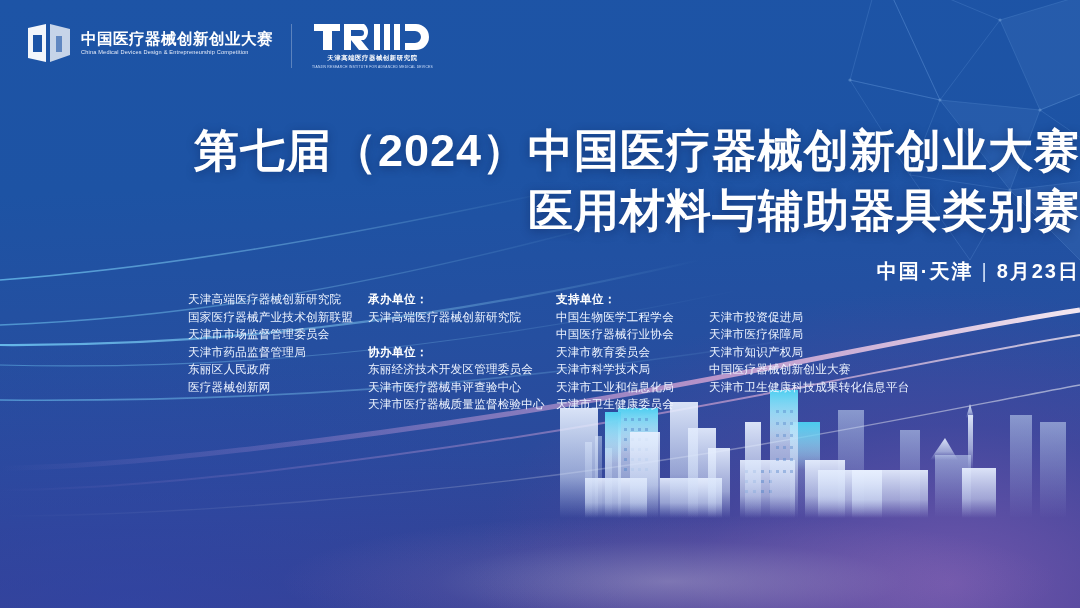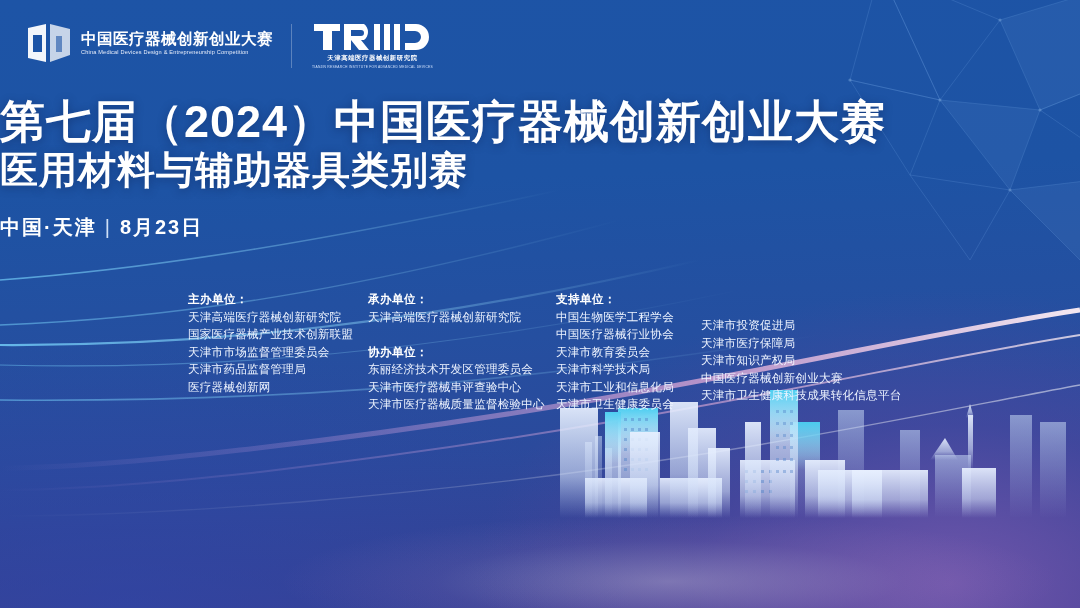--- a/index.html
+++ b/index.html
@@ -39,44 +39,44 @@
     font-size:5.6px;color:#e8eefb;letter-spacing:.18px;white-space:nowrap;
     transform:scaleY(1.05);transform-origin:left top;
   }
   .divider-v{width:1px;height:44px;background:rgba(255,255,255,.28);margin-top:2px;}
   .logo-b{display:flex;flex-direction:column;align-items:center;gap:2px;margin-left:2px;}
   .logo-b-mark{height:30px;}
   .logo-b-cn{font-size:6.4px;color:#ffffff;letter-spacing:.55px;white-space:nowrap;font-weight:bold;}
   .logo-b-en{font-size:3.3px;color:#cfe0fb;letter-spacing:.25px;white-space:nowrap;}
 
   
-  .title-block{position:absolute;left:0;right:0;top:95px;text-align:left;}
+  .title-block{position:absolute;left:0;right:0;top:124px;text-align:right;}
   .title-1,.title-2{
     color:#ffffff;font-weight:bold;letter-spacing:1px;line-height:1.18;
     text-shadow:0 2px 10px rgba(10,30,80,.45);
     font-family:"Liberation Sans","DejaVu Sans",sans-serif;
     white-space:nowrap;
   }
   .title-1{font-size:45px;}
-  .title-2{font-size:38px;}
+  .title-2{font-size:45px;margin-top:7px;}
   .subtitle{
     margin-top:21px;color:#ffffff;font-size:20px;font-weight:bold;letter-spacing:2px;
     white-space:nowrap;
   }
   .subtitle .sep{display:inline-block;margin:0 8px;color:#cfe0f7;font-weight:normal;}
 
   
   .orgs{
     position:absolute;left:188px;top:290px;width:760px;
     display:flex;align-items:flex-start;
   }
   .org-col{display:flex;flex-direction:column;}
   .c1{width:180px;}
   .c2{width:188px;justify-content:space-between;}
-  .c3{display:flex;gap:12px;align-items:center;}
+  .c3{display:flex;gap:20px;}
   .c3a{width:133px;}
   .c3b{width:205px;}
   .org-head{
     font-size:11.6px;font-weight:bold;color:#ffffff;letter-spacing:.4px;
     line-height:17.5px;white-space:nowrap;
   }
   .org-item{
     font-size:11.6px;color:#eef4ff;letter-spacing:.2px;line-height:17.5px;
     white-space:nowrap;
   }
@@ -316,25 +316,25 @@
     <div class="title-1">第七届（2024）中国医疗器械创新创业大赛</div>
     <div class="title-2">医用材料与辅助器具类别赛</div>
     <div class="subtitle">
       <span>中国·天津</span><span class="sep">|</span><span>8月23日</span>
     </div>
   </div>
 
   <div class="orgs">
 
     <div class="org-col c1">
-      <div class="org-head">主办单位：</div>
       <div class="org-item">天津高端医疗器械创新研究院</div>
       <div class="org-item">国家医疗器械产业技术创新联盟</div>
       <div class="org-item">天津市市场监督管理委员会</div>
       <div class="org-item">天津市药品监督管理局</div>
+      <div class="org-item">东丽区人民政府</div>
       <div class="org-item">医疗器械创新网</div>
     </div>
 
     <div class="org-col c2">
       <div class="org-head">承办单位：</div>
       <div class="org-item">天津高端医疗器械创新研究院</div>
       <div class="org-gap"></div>
       <div class="org-head">协办单位：</div>
       <div class="org-item">东丽经济技术开发区管理委员会</div>
       <div class="org-item">天津市医疗器械串评查验中心</div>

